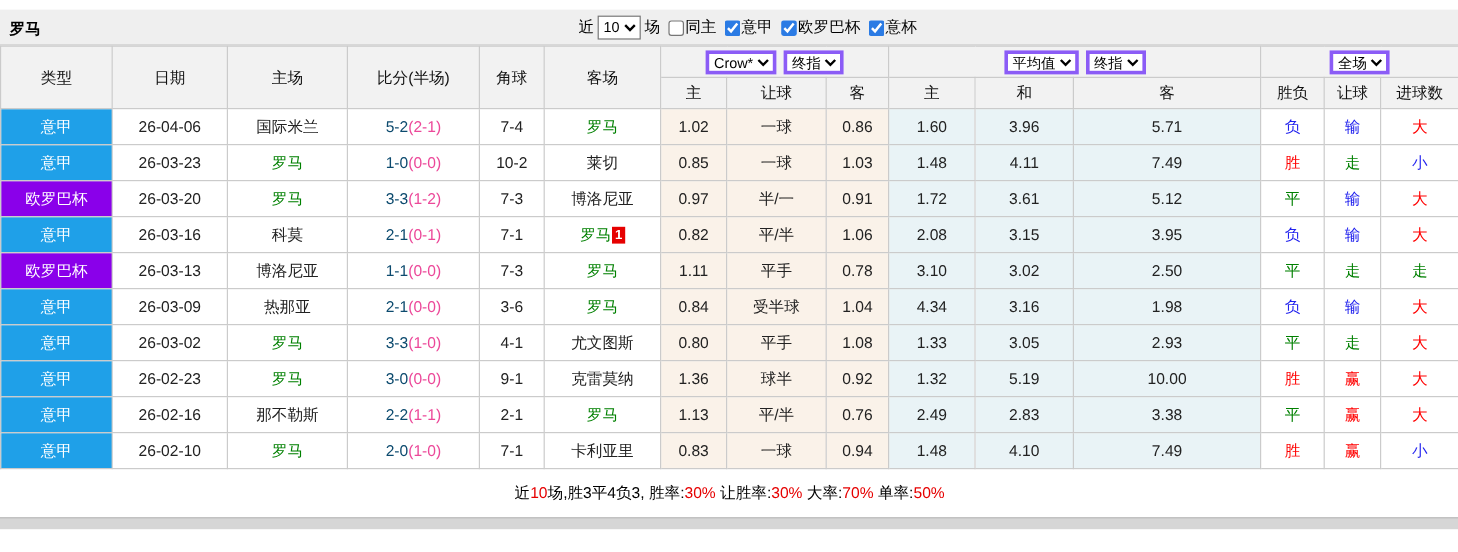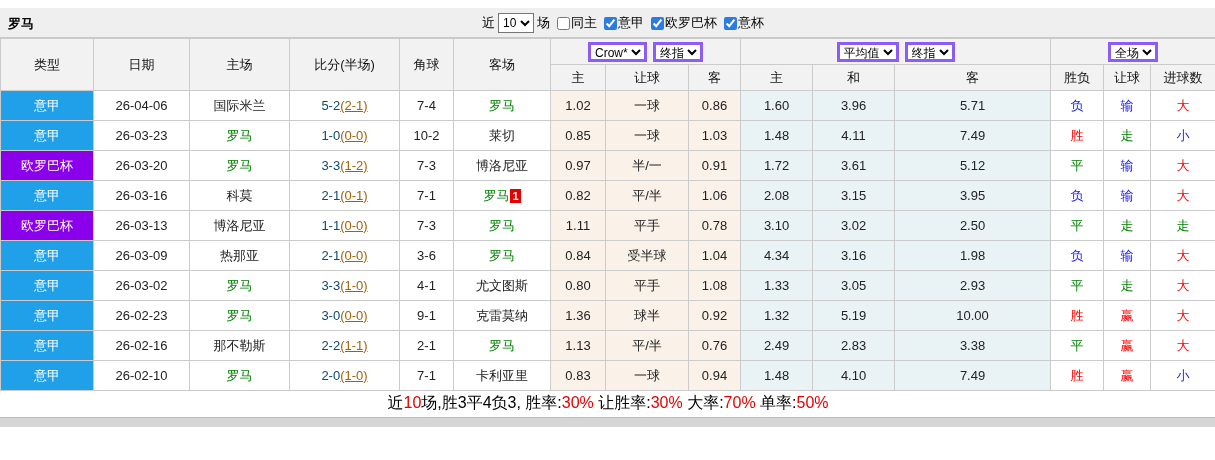--- a/index.html
+++ b/index.html
@@ -29,29 +29,29 @@
   th, td { border:1px solid #CBCBCB; text-align:center; white-space:nowrap; overflow:hidden; padding:0; }
   thead th { background:#F2F2F2; font-weight:normal; color:#111; height:26px; }
   tbody td { height:30px; background:#fff; }
   .hdr-group { display:flex; justify-content:center; align-items:center; gap:6px; }
   .hdr-group select { font-size:12px; height:20px; background:#fff; border:3px solid #8b5cf6; }
 
   .badge-blue  { background:#1FA0E8; color:#fff; }
   .badge-purple{ background:#8A00EA; color:#fff; }
   .roma { color:#008000; }
   .score-full { color:#0c4a6e; }
-  .score-half { color:#a16207;text-decoration:underline; }
+  .score-half { color:#ec4899; }
   .bg-asian { background:#FAF2E9; }
   .bg-euro  { background:#E9F3F6; }
   .c-red   { color:#FF0000; }
   .c-green { color:#008000; }
   .c-blue  { color:#2222EE; }
   .red-card { display:inline-block; background:#E60000; color:#fff; font-size:11px; line-height:14px; padding:0 2px; margin-left:1px; font-weight:bold; vertical-align:middle; }
 
-  tfoot td { height:26px; border-left:none; border-right:none; border-bottom:none; background:#fff; font-size:16px; }
+  tfoot td { height:40px; border-left:none; border-right:none; border-bottom:none; background:#fff; font-size:13px; }
   .bottom-strip { height:10px; background:#D6D6D6; border-top:1px solid #bbb; }
 </style>
 </head>
 <body>
 
 <div class="page">
   <div class="top-strip"></div>
 
 
   <div class="filterbar">

